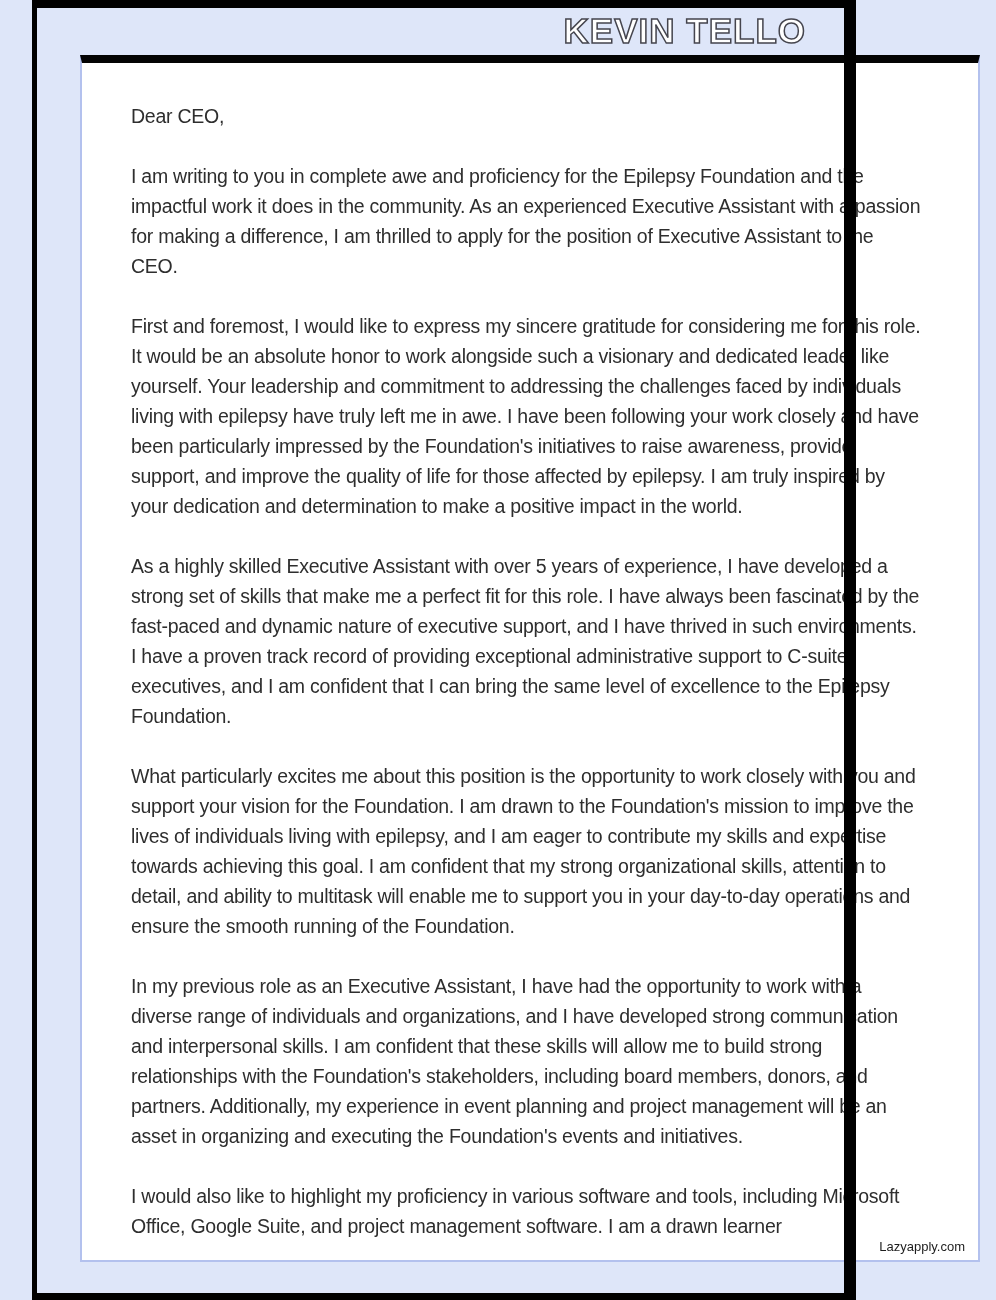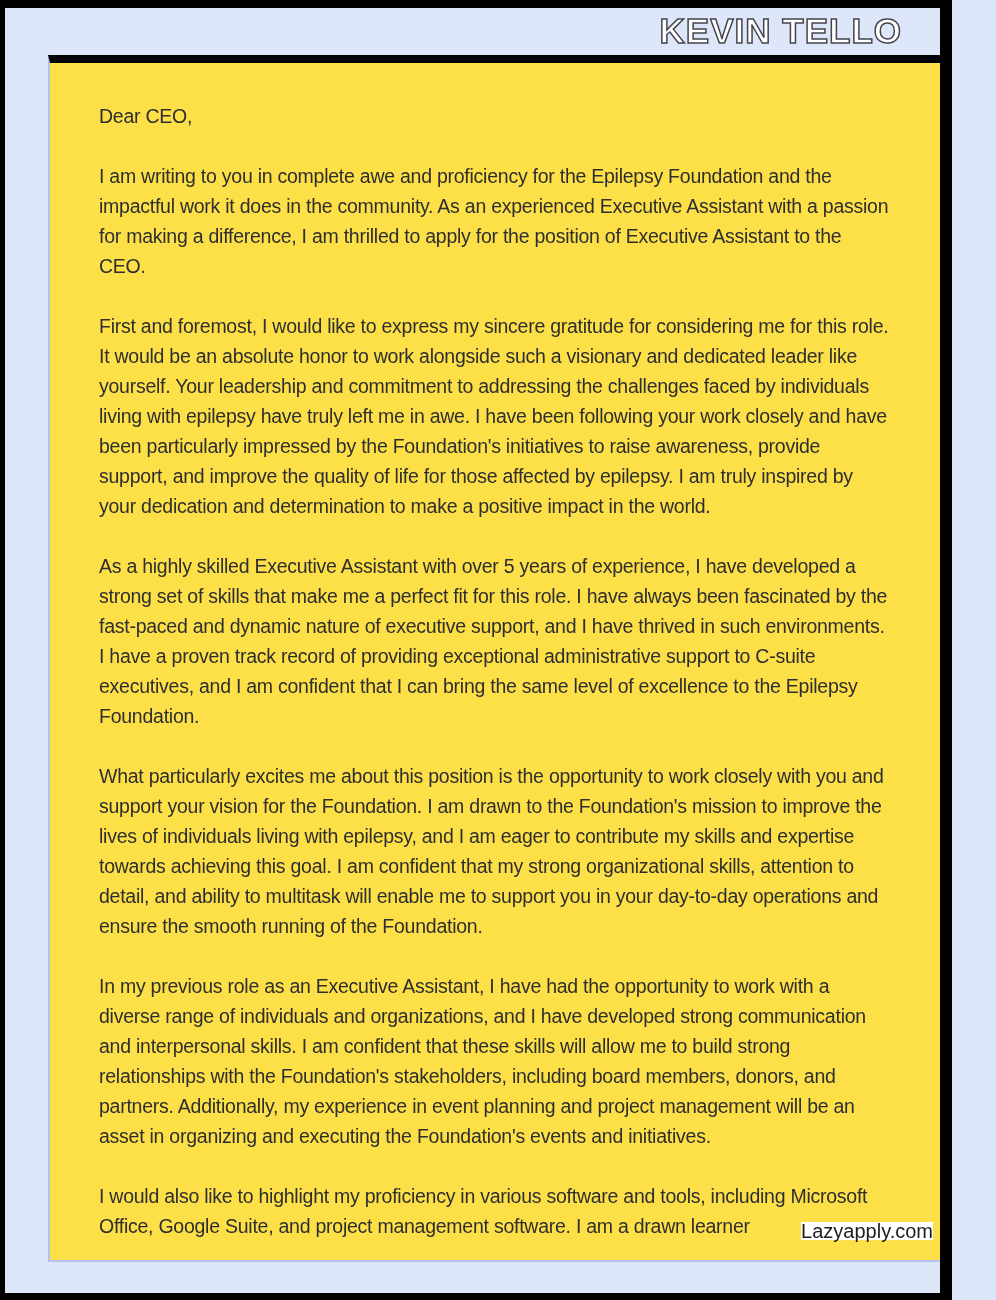--- a/index.html
+++ b/index.html
@@ -6,23 +6,24 @@
     margin: 0;
     padding: 0;
     width: 996px;
     height: 1300px;
     overflow: hidden;
     background: #dee6f9;
     font-family: "Liberation Sans", sans-serif;
   }
   .page {
     position: relative;
-    width: 952px;
+    width: 824px;
     height: 1300px;
     background: #dee6f9;
+    margin-left: 32px;
   }
   
   .frame {
     position: absolute;
     inset: 0;
     border-top: 8px solid #000;
     border-bottom: 7px solid #000;
     border-left: 5px solid #000;
     border-right: 12px solid #000;
     box-sizing: border-box;
@@ -43,21 +44,21 @@
     white-space: nowrap;
   }
   
   .letter-box {
     position: absolute;
     left: 48px;
     top: 55px;
     width: 900px;
     height: 1207px;
     box-sizing: border-box;
-    background: #fde047;
+    background: #ffffff;
     border-top: 8px solid #030303;
     border-left: 2px solid #b3c1ee;
     border-right: 2px solid #b3c1ee;
     border-bottom: 2px solid #b3c1ee;
     overflow: visible;
     z-index: 1;
   }
   .letter-content {
     padding: 38px 54px 0 49px;
     font-size: 19.5px;
@@ -67,22 +68,22 @@
   }
   .letter-content p {
     margin: 30px 0 0 0;
   }
   .letter-content p.greeting {
     margin-top: 0;
   }
   .watermark {
     position: absolute;
     right: 13px;
-    bottom: 20px;
-    font-size: 20px;
+    bottom: 4px;
+    font-size: 13px;
     letter-spacing: 0;
     color: #1d1d1d;
     background: #ffffff;
     line-height: 18px;
     z-index: 3;
     text-decoration: none;
   }
 </style>
 </head>
 <body>

